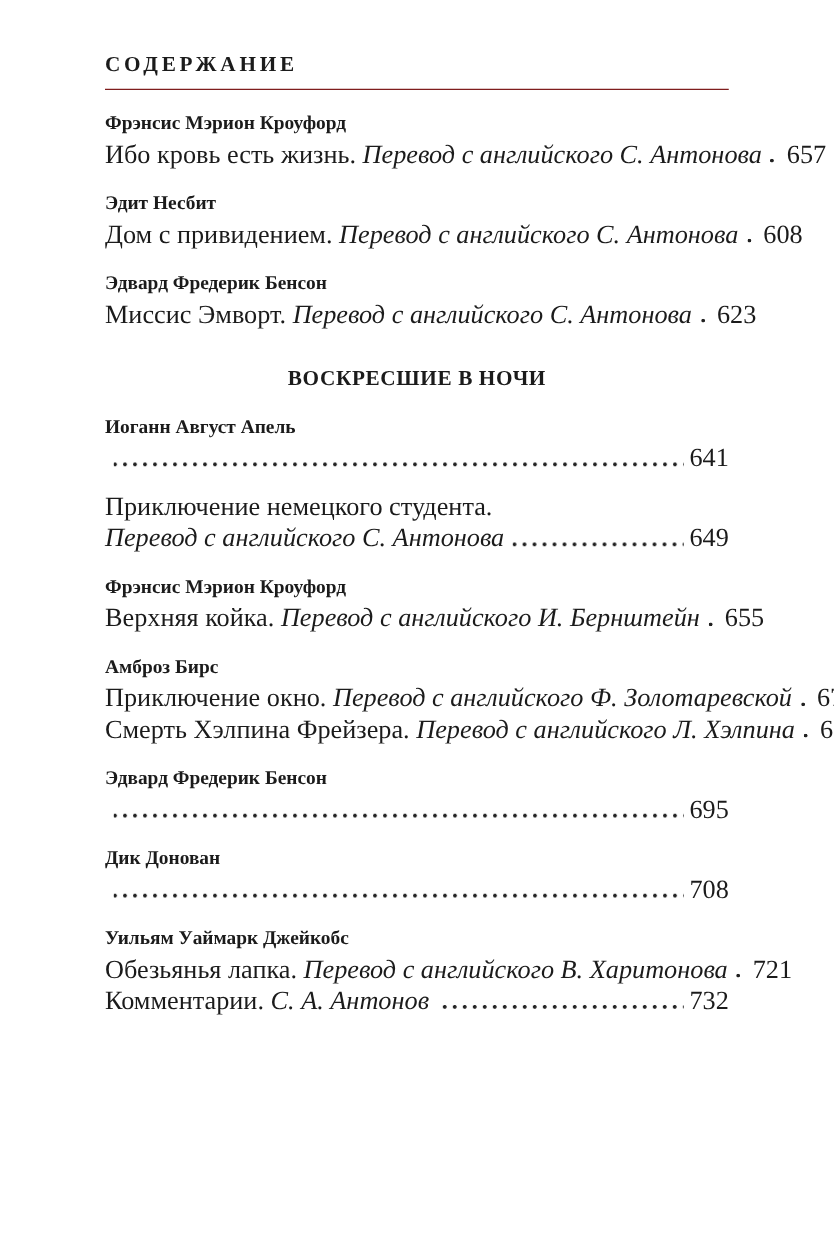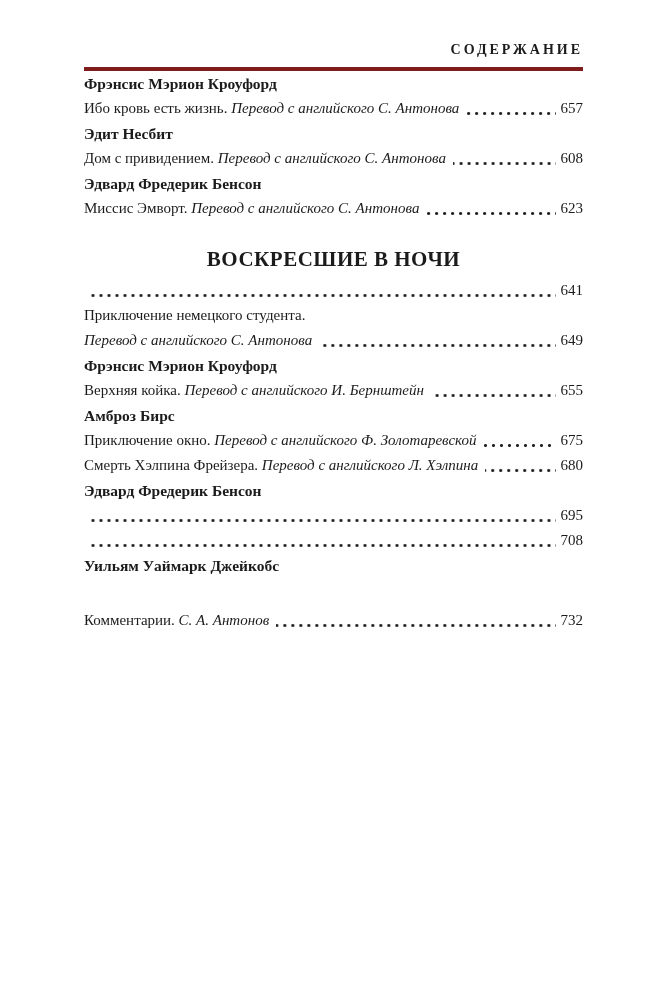--- a/index.html
+++ b/index.html
@@ -9,63 +9,63 @@
     background: #ffffff;
     color: #1b1b1b;
     font-family: "Liberation Serif", "DejaVu Serif", serif;
   }
   .page {
     width: 667px; height: 1001px;
     padding: 42px 84px 0 84px;
     overflow: hidden;
   }
   .toc-header {
-    text-align: right;
-    font-size: 14px;
+    text-align: left;
+    font-size: 17px;
     font-weight: bold;
     letter-spacing: 3px;
     padding-bottom: 9px;
-    border-bottom: 4px solid #7f1d1d;
+    border-bottom: 1px solid #7f1d1d;
   }
-  .entry { }
+  .entry { margin-top: 14px; }
   .author {
     font-weight: bold;
     font-size: 15.5px;
     line-height: 25px;
   }
   .line {
     display: flex;
     align-items: baseline;
-    font-size: 15px;
+    font-size: 21px;
     line-height: 25px;
     text-align: center;
   }
   .txt { white-space: nowrap; }
   .ital { font-style: italic; }
   .dots {
     flex: 1 1 auto;
     min-width: 8px;
     align-self: flex-end;
     height: 3px;
     margin: 0 5px 6px 7px;
     background-image: radial-gradient(circle at 1.5px 1.5px, #222222 1.2px, transparent 1.8px);
     background-size: 8px 3px;
     background-repeat: repeat-x;
     background-position: right bottom;
   }
   .pg { flex: 0 0 auto; }
   .section-heading {
     text-align: center;
-    font-size: 21px;
+    font-size: 17px;
     font-weight: bold;
     letter-spacing: 0.5px;
     line-height: 25px;
     margin: 26px 0 6px 0;
   }
-  .commentary { margin-top: 30px; }
+  .commentary { }
 </style>
 </head>
 <body>
 
 <div class="page">
 
   <div class="toc-header">СОДЕРЖАНИЕ</div>
 
   <section>
 
@@ -96,20 +96,21 @@
       </div>
     </div>
 
   </section>
 
   <h2 class="section-heading">ВОСКРЕСШИЕ В НОЧИ</h2>
 
   <section>
 
     <div class="entry">
+      <div class="author">Иоганн Август Апель</div>
       <div class="line">
         <span class="dots"></span>
         <span class="pg">641</span>
       </div>
     </div>
 
     <div class="entry">
       <div class="line">
         <span class="txt"><span>Приключение немецкого студента.</span></span>
       </div>
@@ -145,28 +146,34 @@
 
     <div class="entry">
       <div class="author">Эдвард Фредерик Бенсон</div>
       <div class="line">
         <span class="dots"></span>
         <span class="pg">695</span>
       </div>
     </div>
 
     <div class="entry">
+      <div class="author">Дик Донован</div>
       <div class="line">
         <span class="dots"></span>
         <span class="pg">708</span>
       </div>
     </div>
 
     <div class="entry">
       <div class="author">Уильям Уаймарк Джейкобс</div>
+      <div class="line">
+        <span class="txt"><span>Обезьянья лапка.</span> <span class="ital">Перевод с английского В. Харитонова</span></span>
+        <span class="dots"></span>
+        <span class="pg">721</span>
+      </div>
     </div>
 
   </section>
 
   <div class="line commentary">
     <span class="txt"><span>Комментарии.</span> <span class="ital">С. А. Антонов</span></span>
     <span class="dots"></span>
     <span class="pg">732</span>
   </div>
 

